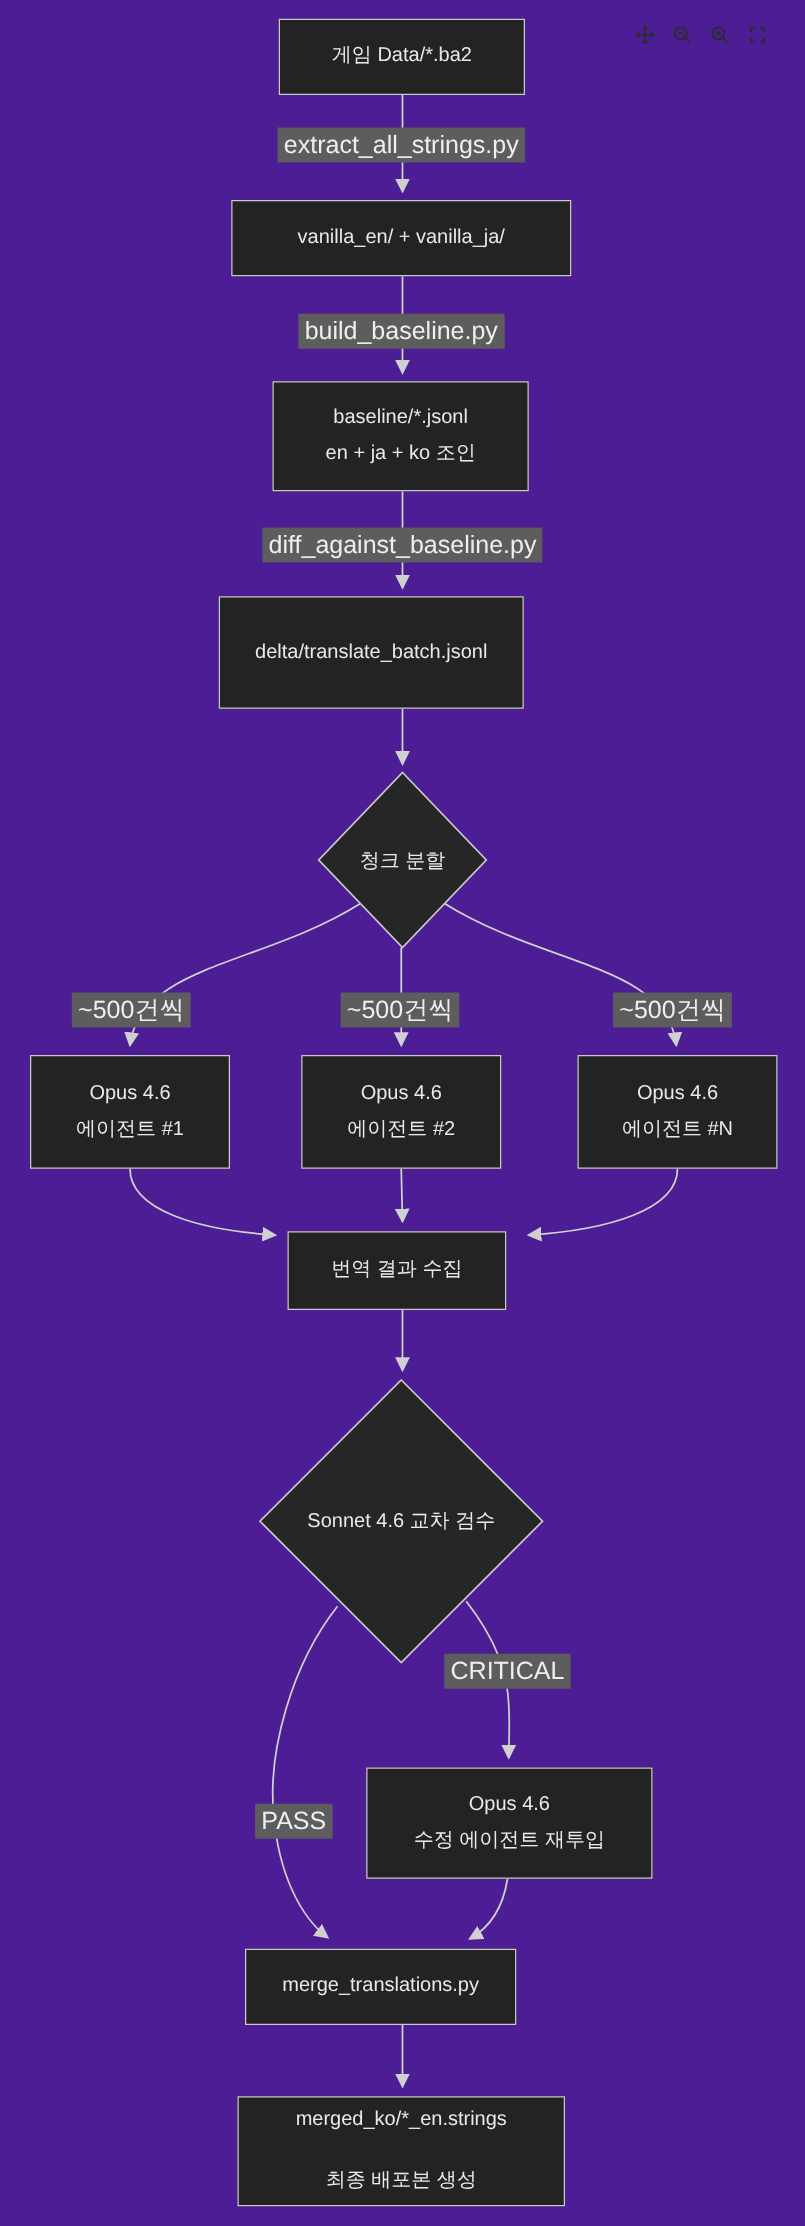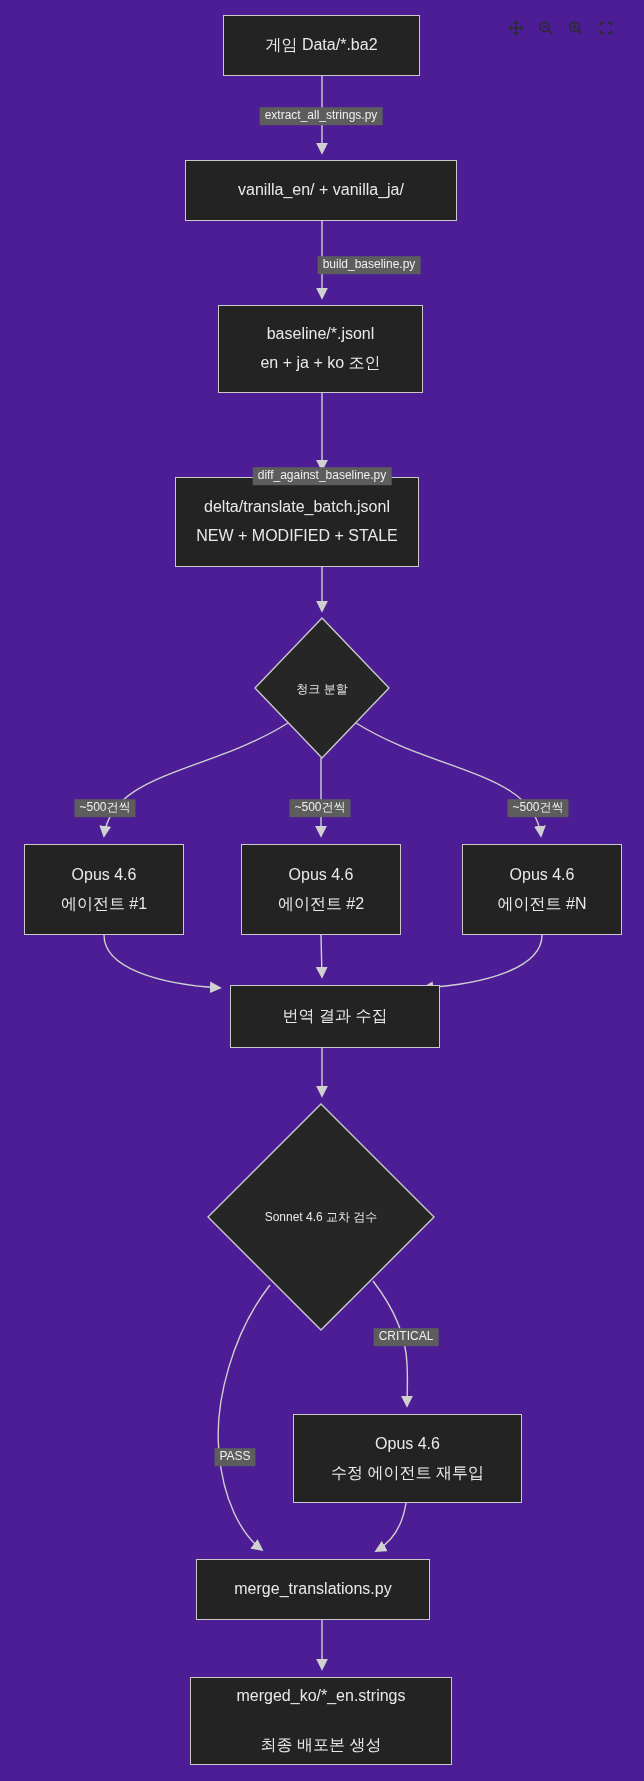--- a/index.html
+++ b/index.html
@@ -8,26 +8,26 @@
     font-family:Liberation Sans, sans-serif;
   }
   .edges{position:absolute;left:0;top:0;z-index:1;}
   .node{
     position:absolute;z-index:3;box-sizing:border-box;
     background:#232323;border:1px solid #c9c9c9;color:#e9e9e9;
     display:flex;flex-direction:column;align-items:center;justify-content:center;
     font-size:16px;line-height:1.8;text-align:center;white-space:nowrap;
   }
   .diamond-label{
-    position:absolute;z-index:3;color:#e9e9e9;font-size:12px;white-space:nowrap;
+    position:absolute;z-index:3;color:#e9e9e9;font-size:16px;white-space:nowrap;
     transform:translate(-50%,-50%);
   }
   .edge-label{
     position:absolute;z-index:4;transform:translate(-50%,-50%);
-    background:#5d5d5d;color:#efefef;font-size:12px;line-height:1.3;
+    background:#5d5d5d;color:#efefef;font-size:20px;line-height:1.3;
     padding:1px 5px;white-space:nowrap;
   }
   .controls{
     position:absolute;top:20px;right:30px;z-index:5;display:flex;gap:14px;align-items:center;
   }
   .controls .ctl{width:16px;height:16px;display:block;cursor:pointer;}
   .controls svg{display:block;}
 </style>
 </head>
 <body>
@@ -102,62 +102,61 @@
     <span>vanilla_en/ + vanilla_ja/</span>
   </div>
 
   <div class="node" style="left:218px;top:305px;width:205px;height:88px;">
     <span>baseline/*.jsonl</span>
     <span>en + ja + ko 조인</span>
   </div>
 
   <div class="node" style="left:175px;top:477px;width:244px;height:90px;">
     <span>delta/translate_batch.jsonl</span>
-    <span>NEW + MODIFIED + STALE</span>
   </div>
 
   <div class="diamond-label" style="left:322px;top:689px;">청크 분할</div>
 
   <div class="node" style="left:24px;top:844px;width:160px;height:91px;">
     <span>Opus 4.6</span>
     <span>에이전트 #1</span>
   </div>
 
   <div class="node" style="left:241px;top:844px;width:160px;height:91px;">
     <span>Opus 4.6</span>
     <span>에이전트 #2</span>
   </div>
 
   <div class="node" style="left:462px;top:844px;width:160px;height:91px;">
     <span>Opus 4.6</span>
     <span>에이전트 #N</span>
   </div>
 
-  <div class="node" style="left:230px;top:985px;width:210px;height:63px;text-align:right;">
+  <div class="node" style="left:230px;top:985px;width:175px;height:63px;text-align:right;">
     <span>번역 결과 수집</span>
   </div>
 
   <div class="diamond-label" style="left:321px;top:1217px;">Sonnet 4.6 교차 검수</div>
 
   <div class="node" style="left:293px;top:1414px;width:229px;height:89px;">
     <span>Opus 4.6</span>
     <span>수정 에이전트 재투입</span>
   </div>
 
-  <div class="node" style="left:196px;top:1559px;width:234px;height:61px;">
+  <div class="node" style="left:196px;top:1559px;width:217px;height:61px;">
     <span>merge_translations.py</span>
   </div>
 
   <div class="node" style="left:190px;top:1677px;width:262px;height:88px;gap:20px;">
     <span>merged_ko/*_en.strings</span>
     <span>최종 배포본 생성</span>
   </div>
 
   <div class="edge-label" style="left:321px;top:116px;">extract_all_strings.py</div>
-  <div class="edge-label" style="left:321px;top:265px;margin-left:48px;">build_baseline.py</div>
-  <div class="edge-label" style="left:322px;top:436px;margin-top:40px;">diff_against_baseline.py</div>
+  <div class="edge-label" style="left:321px;top:265px;">build_baseline.py</div>
+  <div class="edge-label" style="left:322px;top:436px;">diff_against_baseline.py</div>
   <div class="edge-label" style="left:105px;top:808px;">~500건씩</div>
   <div class="edge-label" style="left:320px;top:808px;">~500건씩</div>
   <div class="edge-label" style="left:538px;top:808px;">~500건씩</div>
   <div class="edge-label" style="left:235px;top:1457px;">PASS</div>
   <div class="edge-label" style="left:406px;top:1337px;">CRITICAL</div>
 
 </div>
 
 </body></html>

